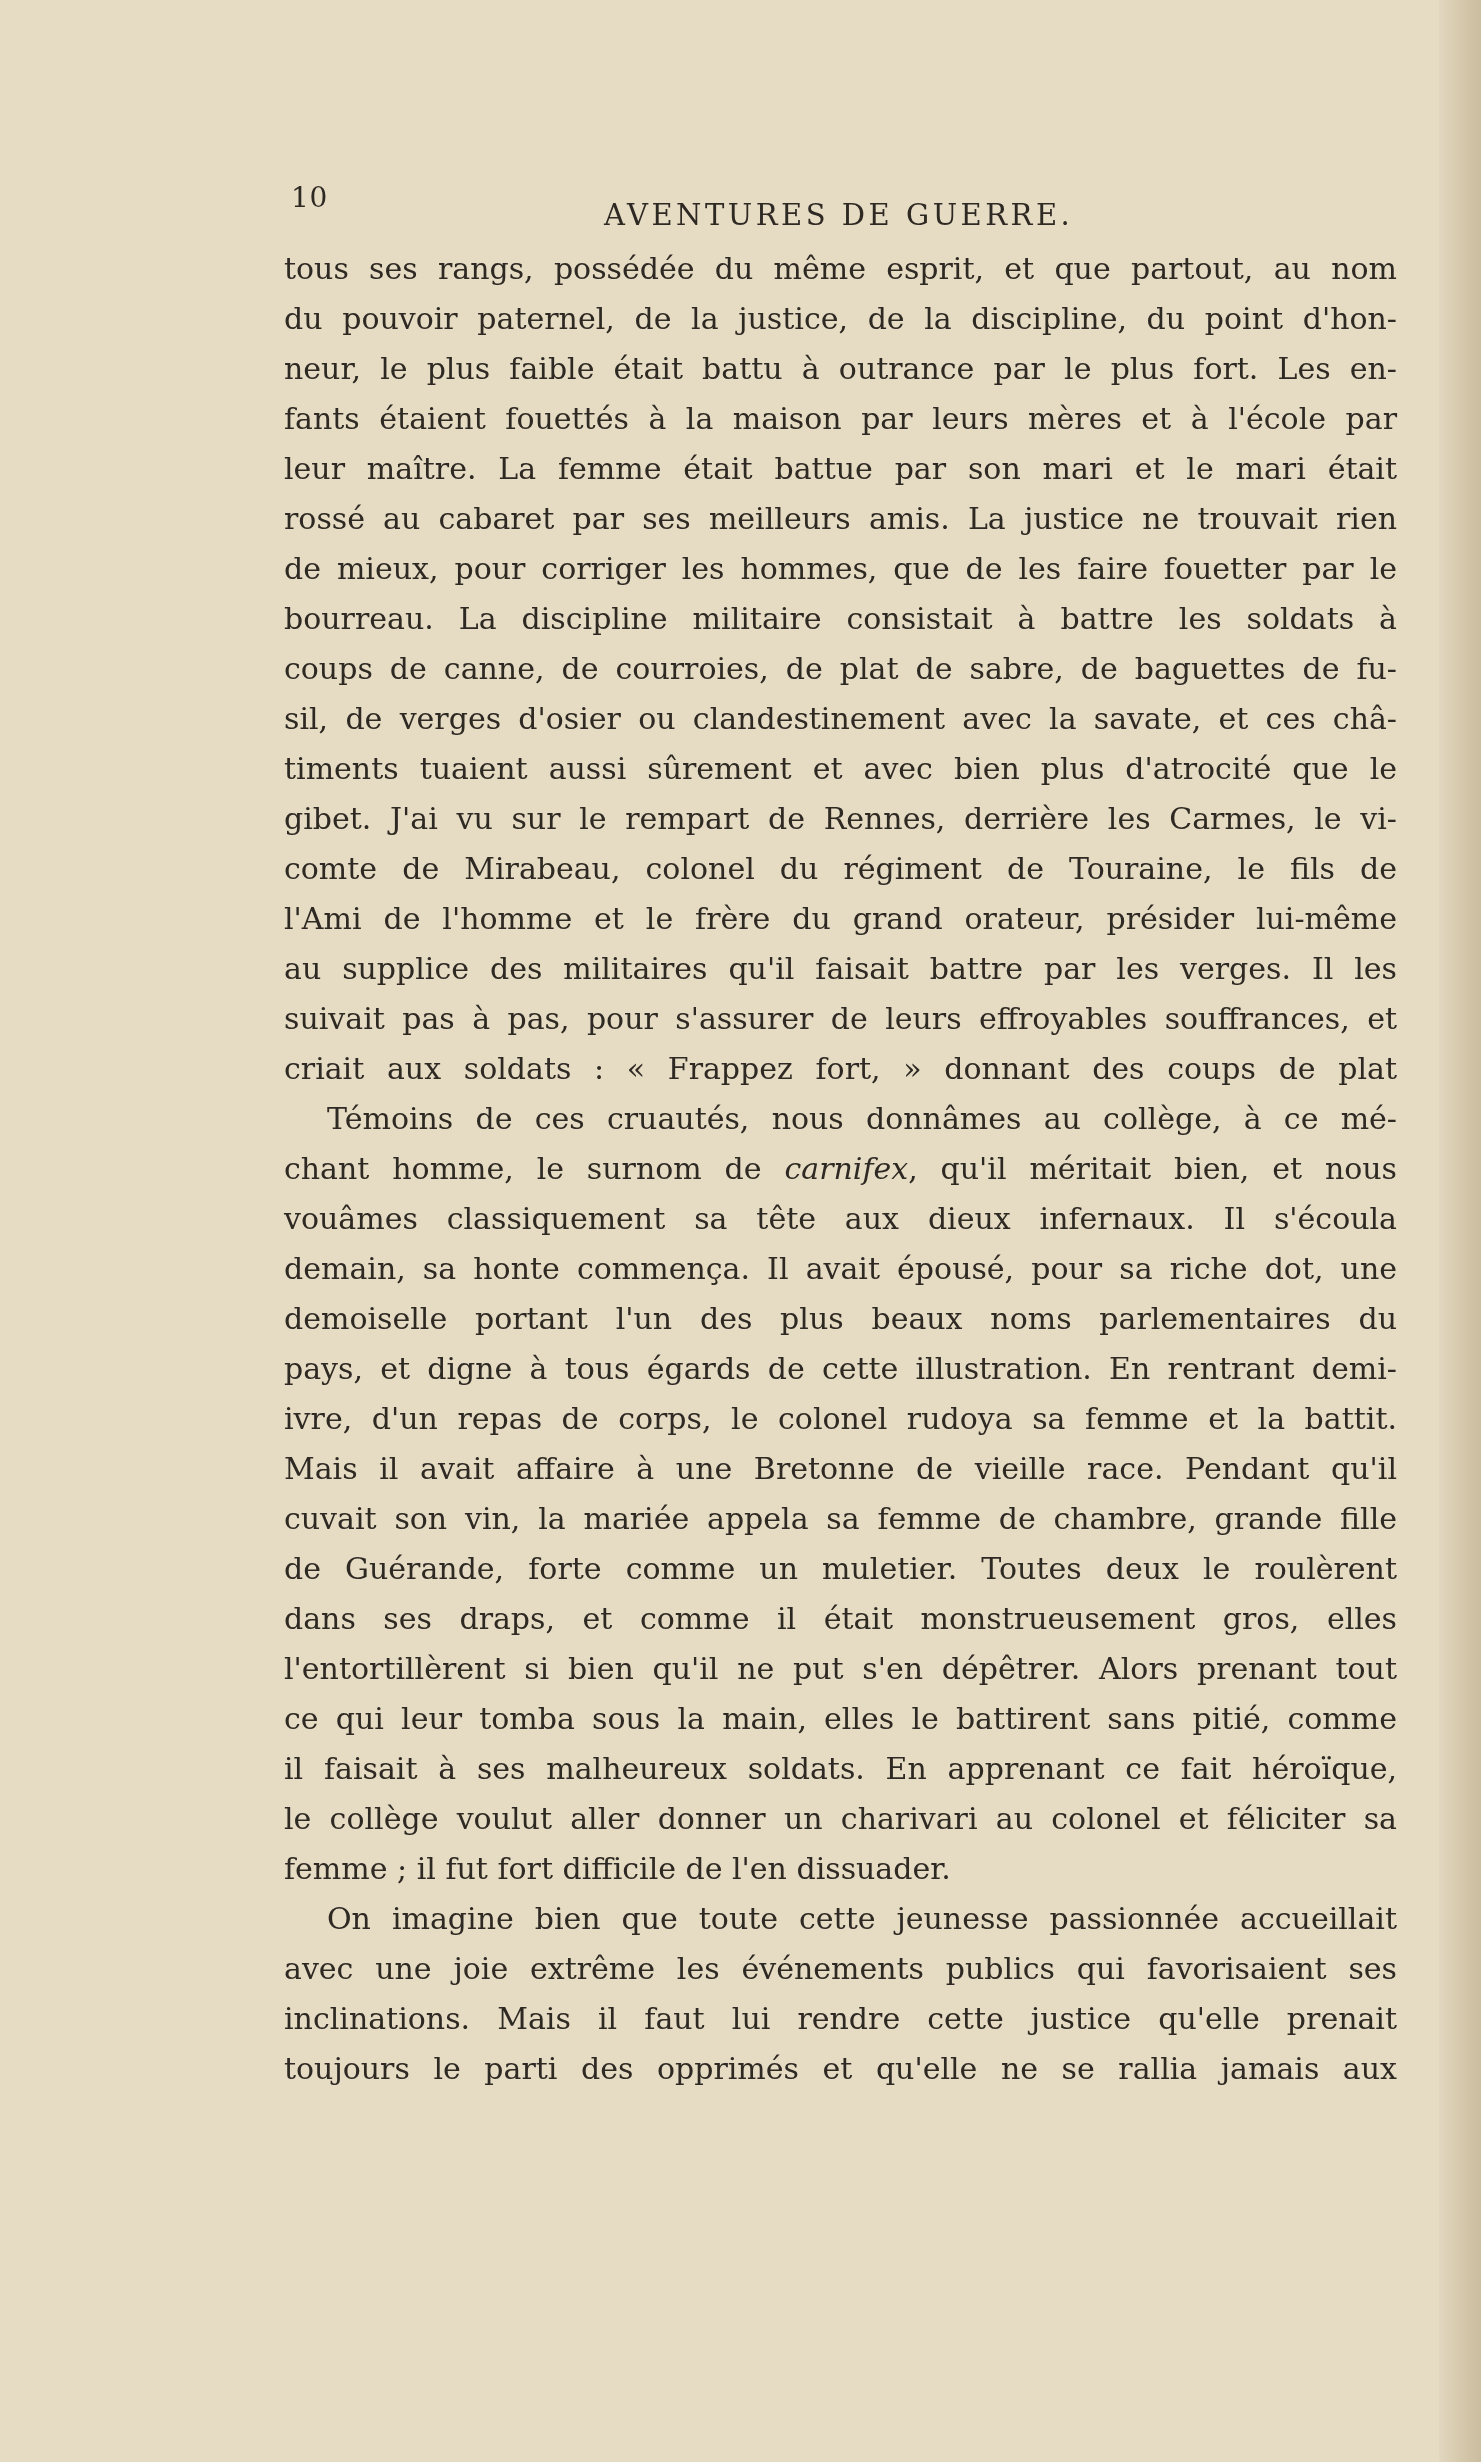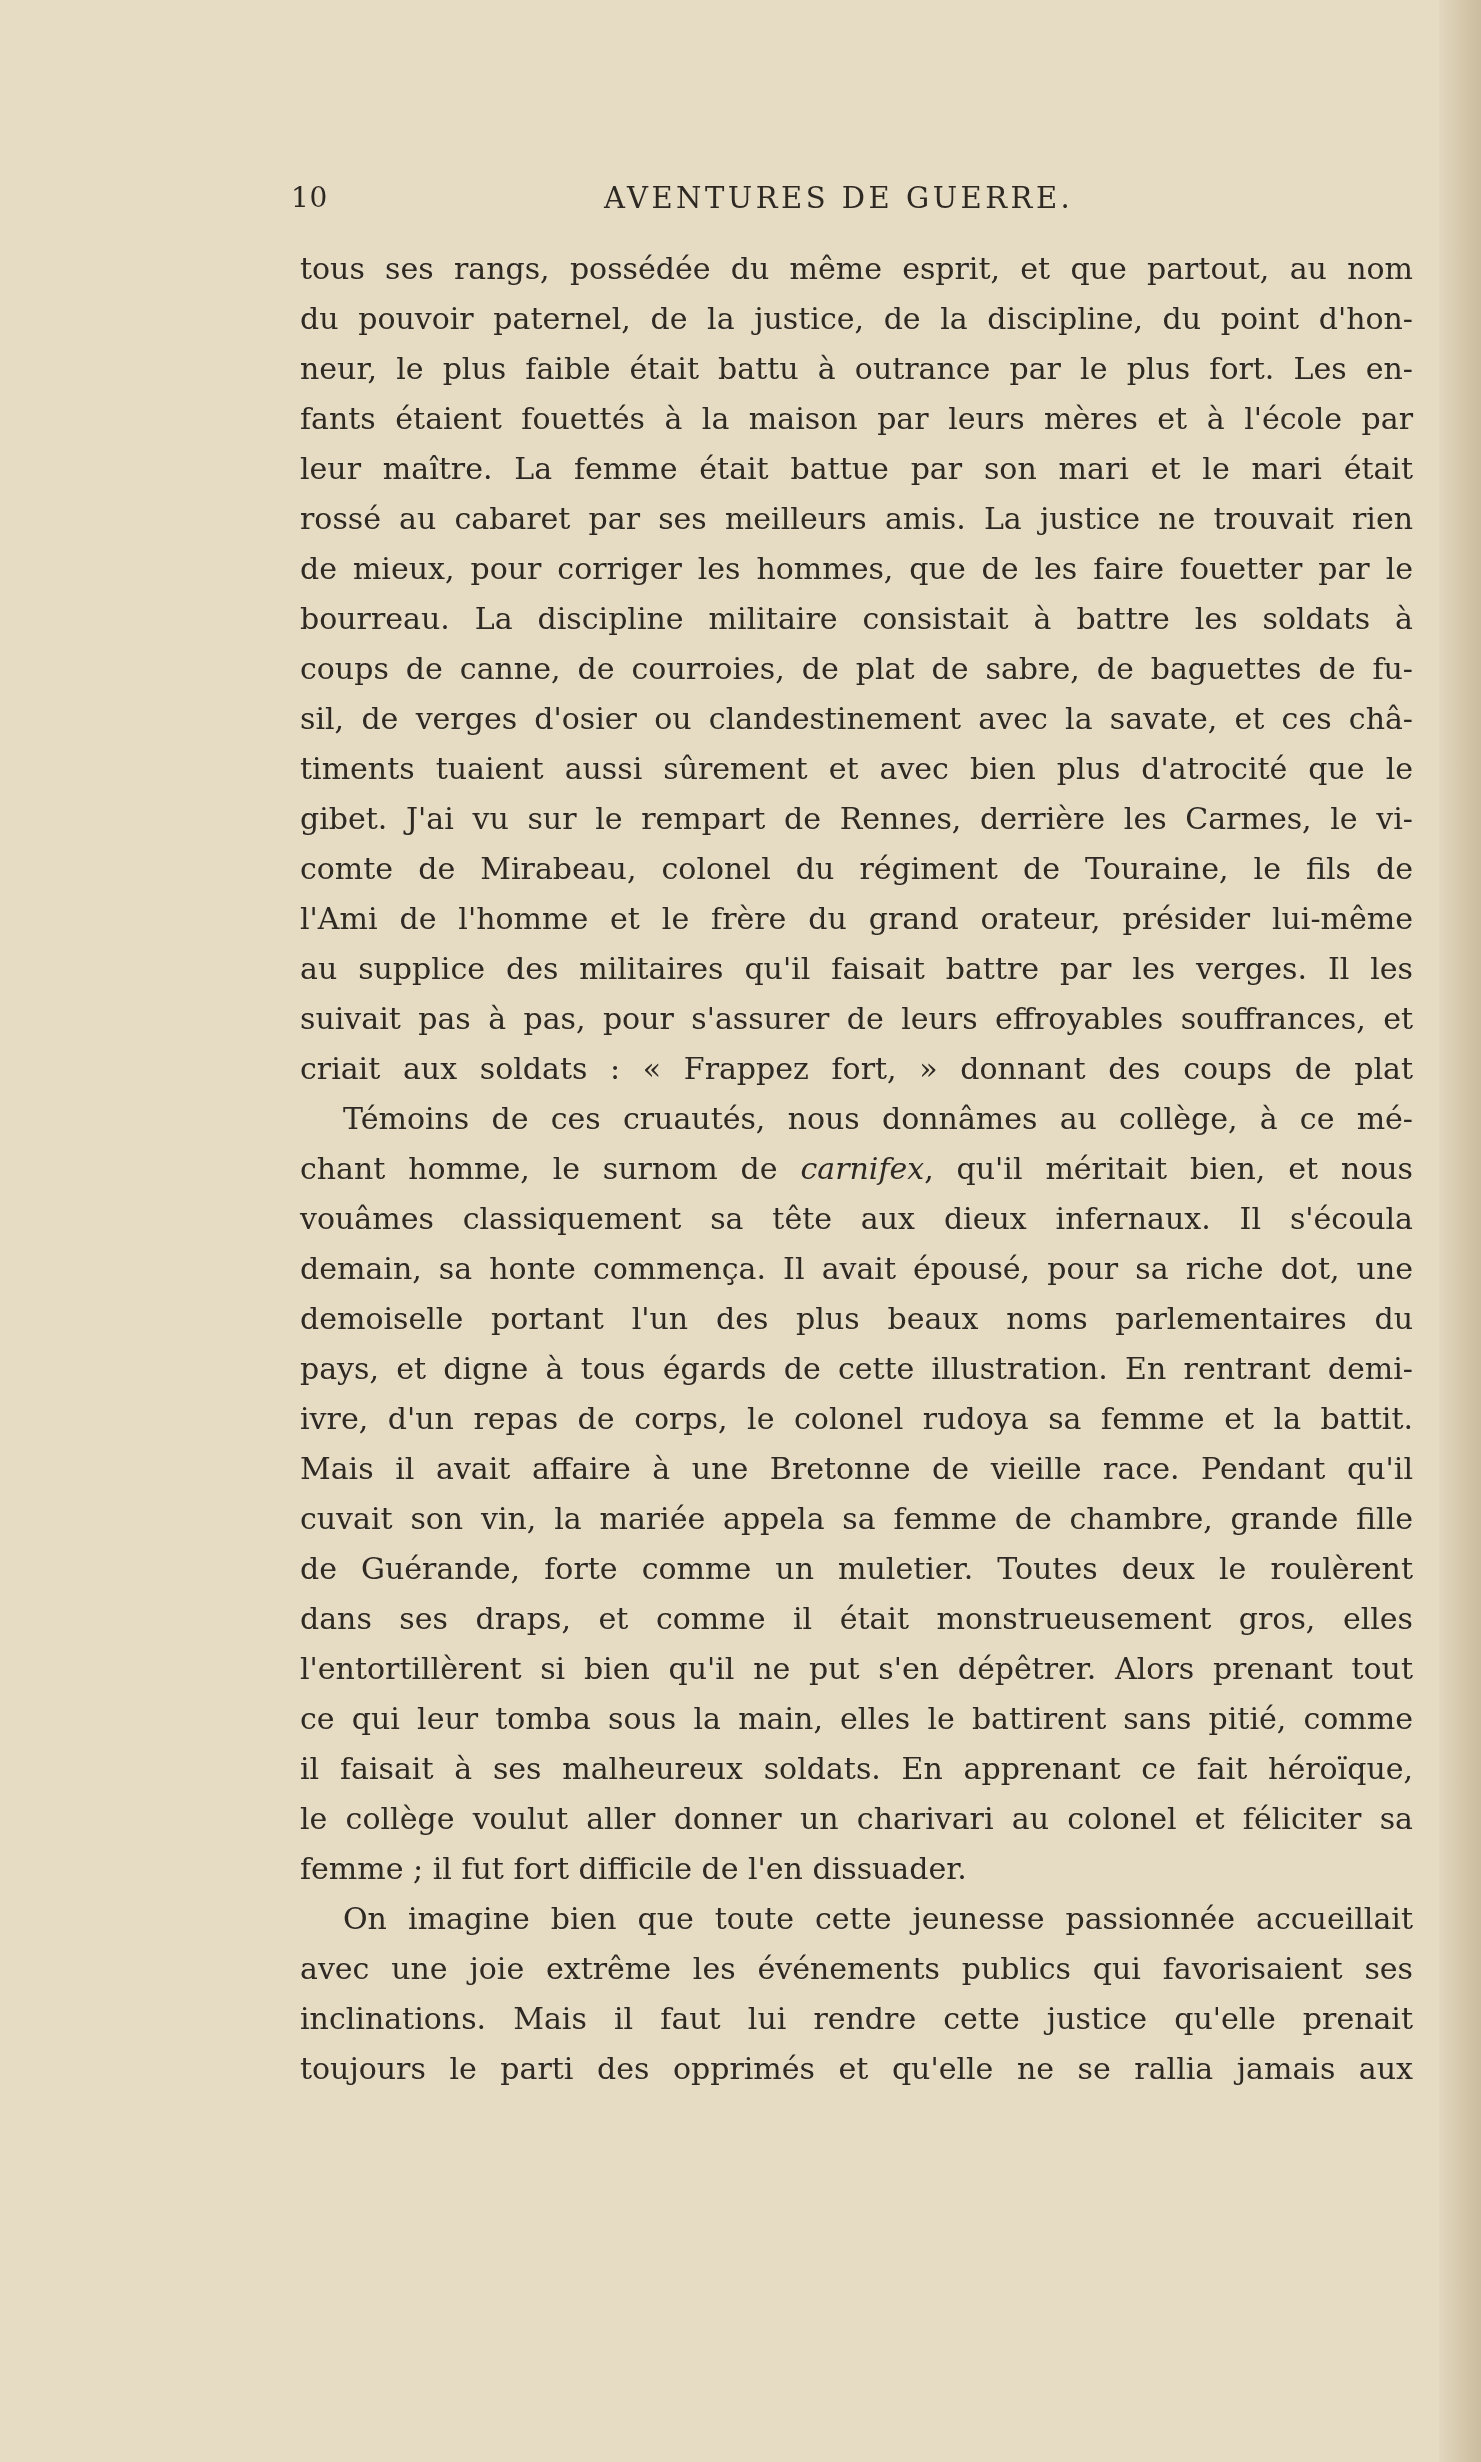--- a/index.html
+++ b/index.html
@@ -15,25 +15,25 @@
     background: linear-gradient(to right, #e2d7bf, #d3c6a9 60%, #cbbd9f);
   }
   .header {
     position: absolute; left: 289px; top: 181px; width: 851px; height: 42px;
   }
   .page-number {
     position: absolute; left: 2px; top: 0;
     font-size: 28px; letter-spacing: 0.7px;
   }
   .running-title {
-    position: absolute; left: 315px; top: 0;
+    position: absolute; left: 315px; top: 17px;
     font-size: 29px; letter-spacing: 3.5px; text-align: right;
   }
   .body-text {
-    position: absolute; left: 300px; top: 244px; width: 1113px;
+    position: absolute; left: 284px; top: 244px; width: 1113px;
     font-size: 30px;
   }
   .line {
     height: 50px; line-height: 50px;
     text-align: justify; text-align-last: justify;
     white-space: nowrap; overflow: visible;
   }
   .line.last { text-align-last: left; }
   .line.indent { text-indent: 43px; }
   .italic { font-style: italic; }

